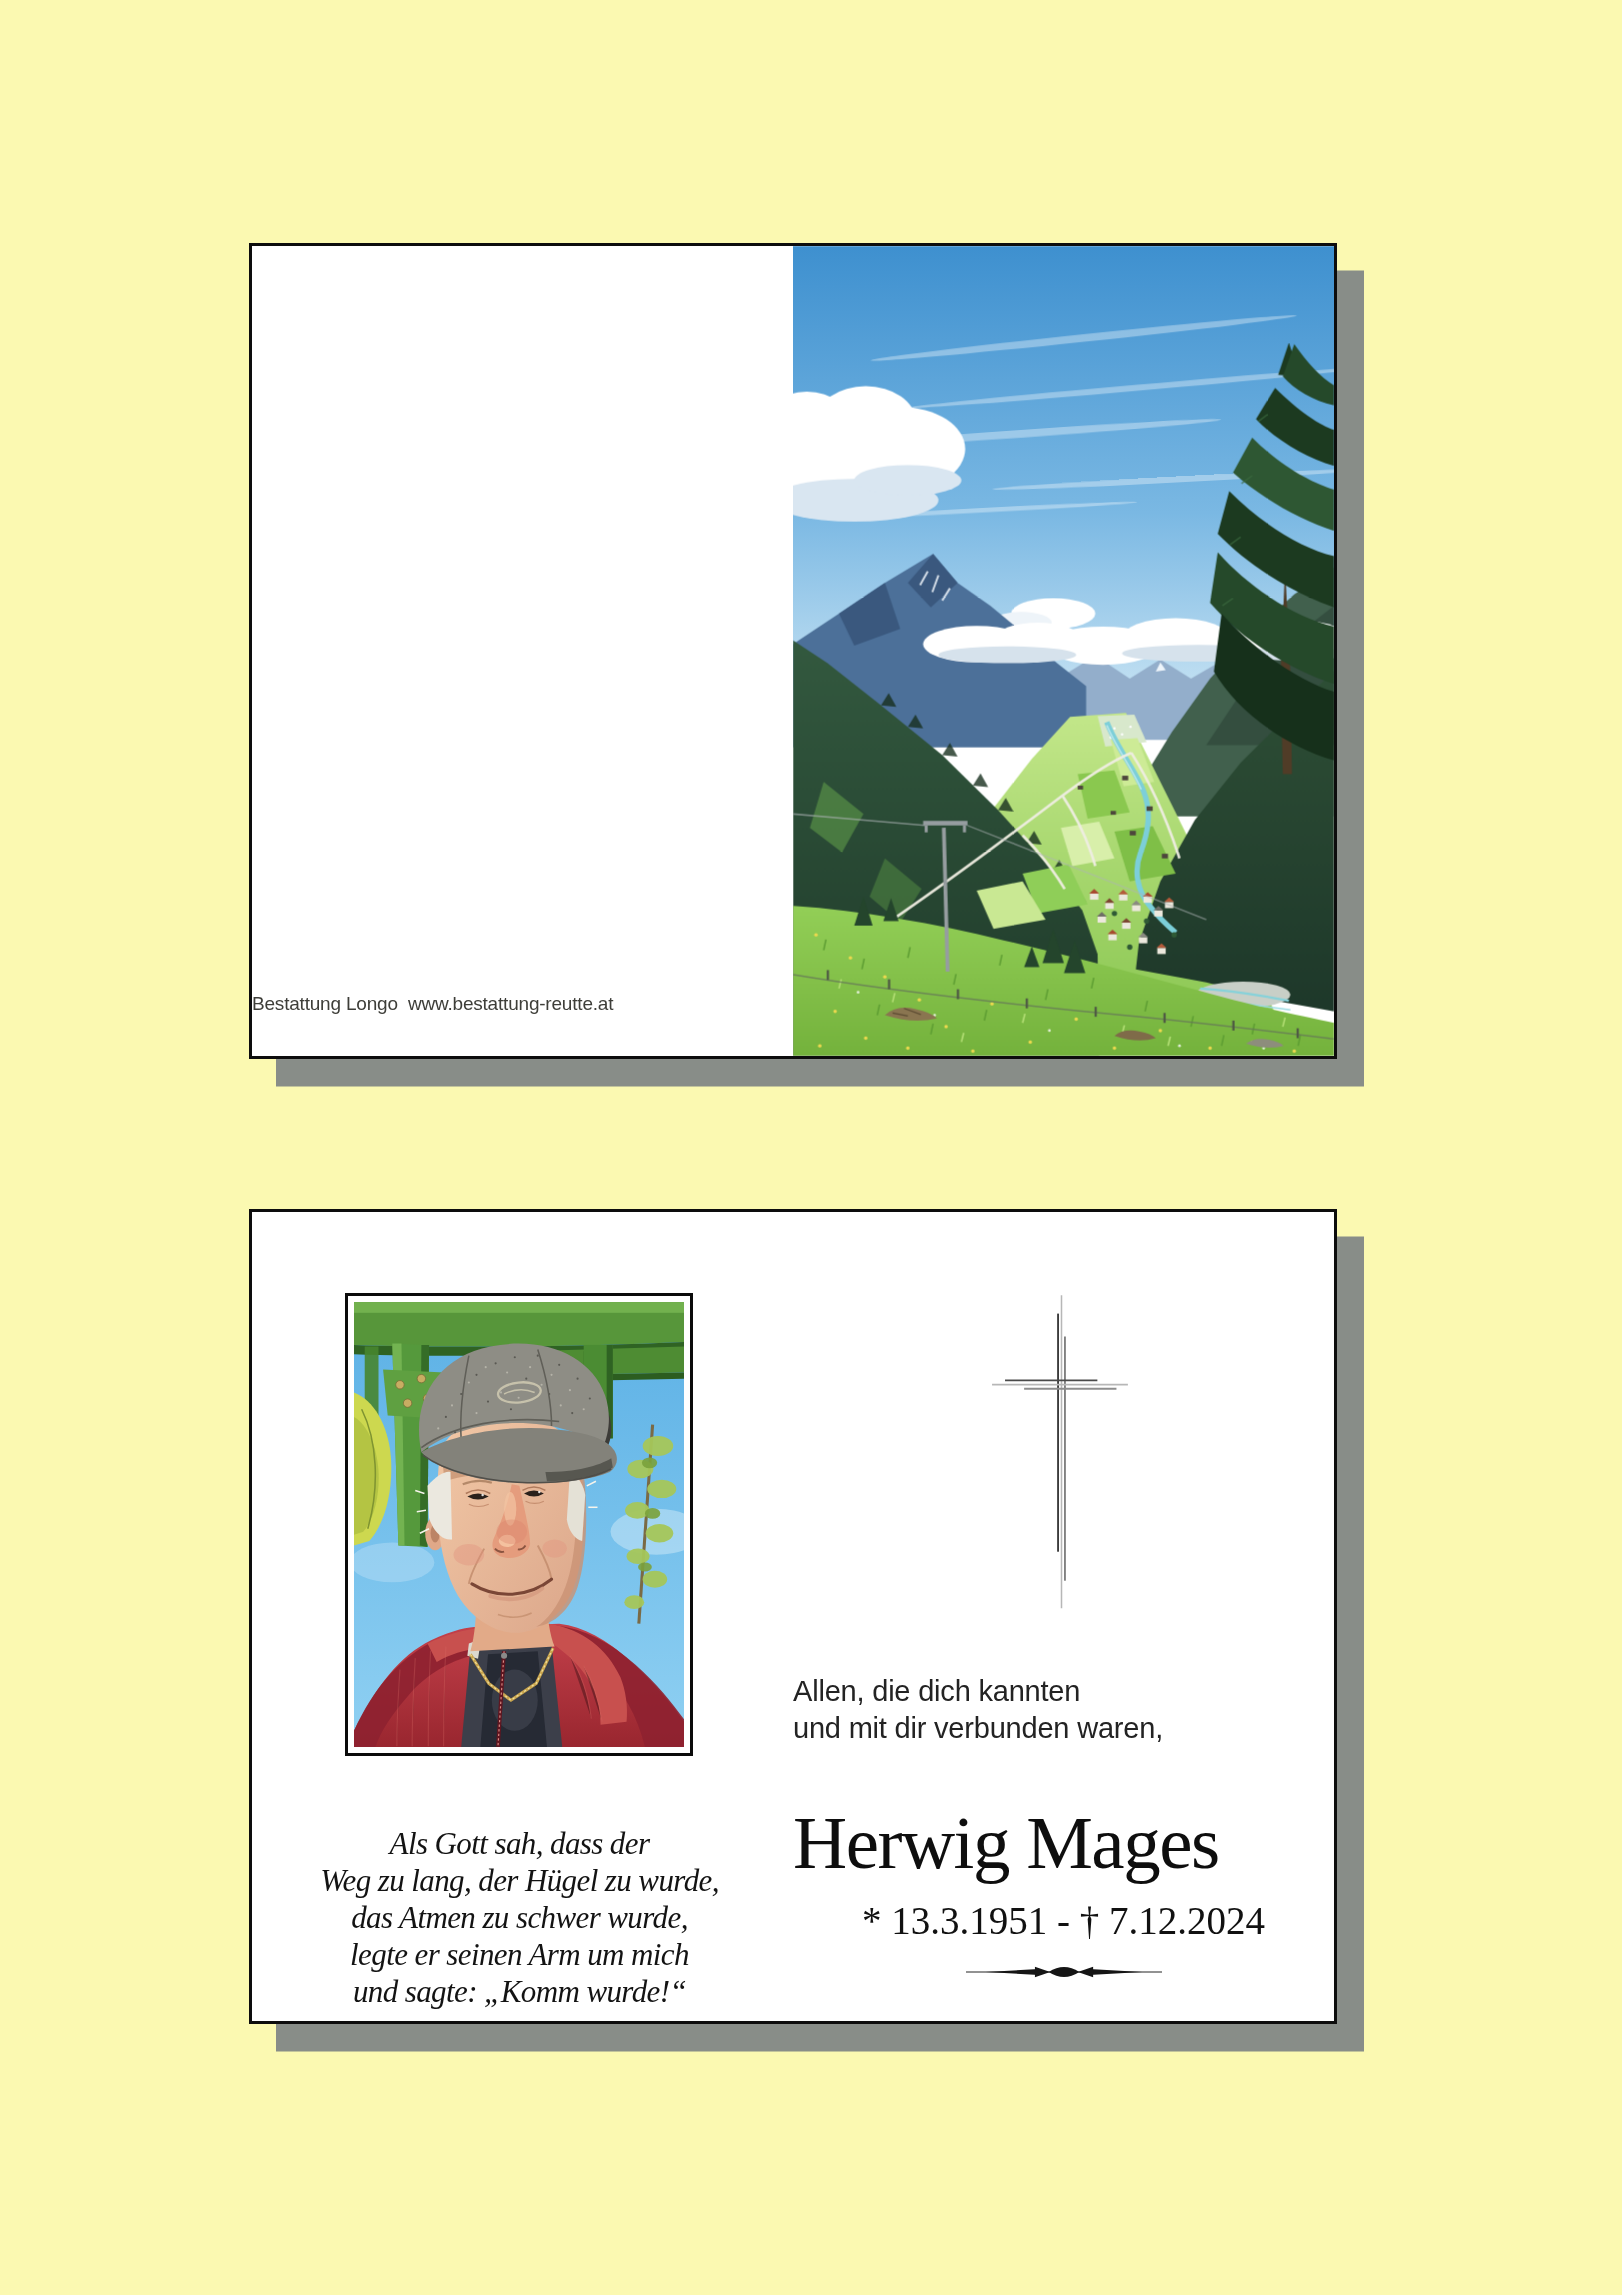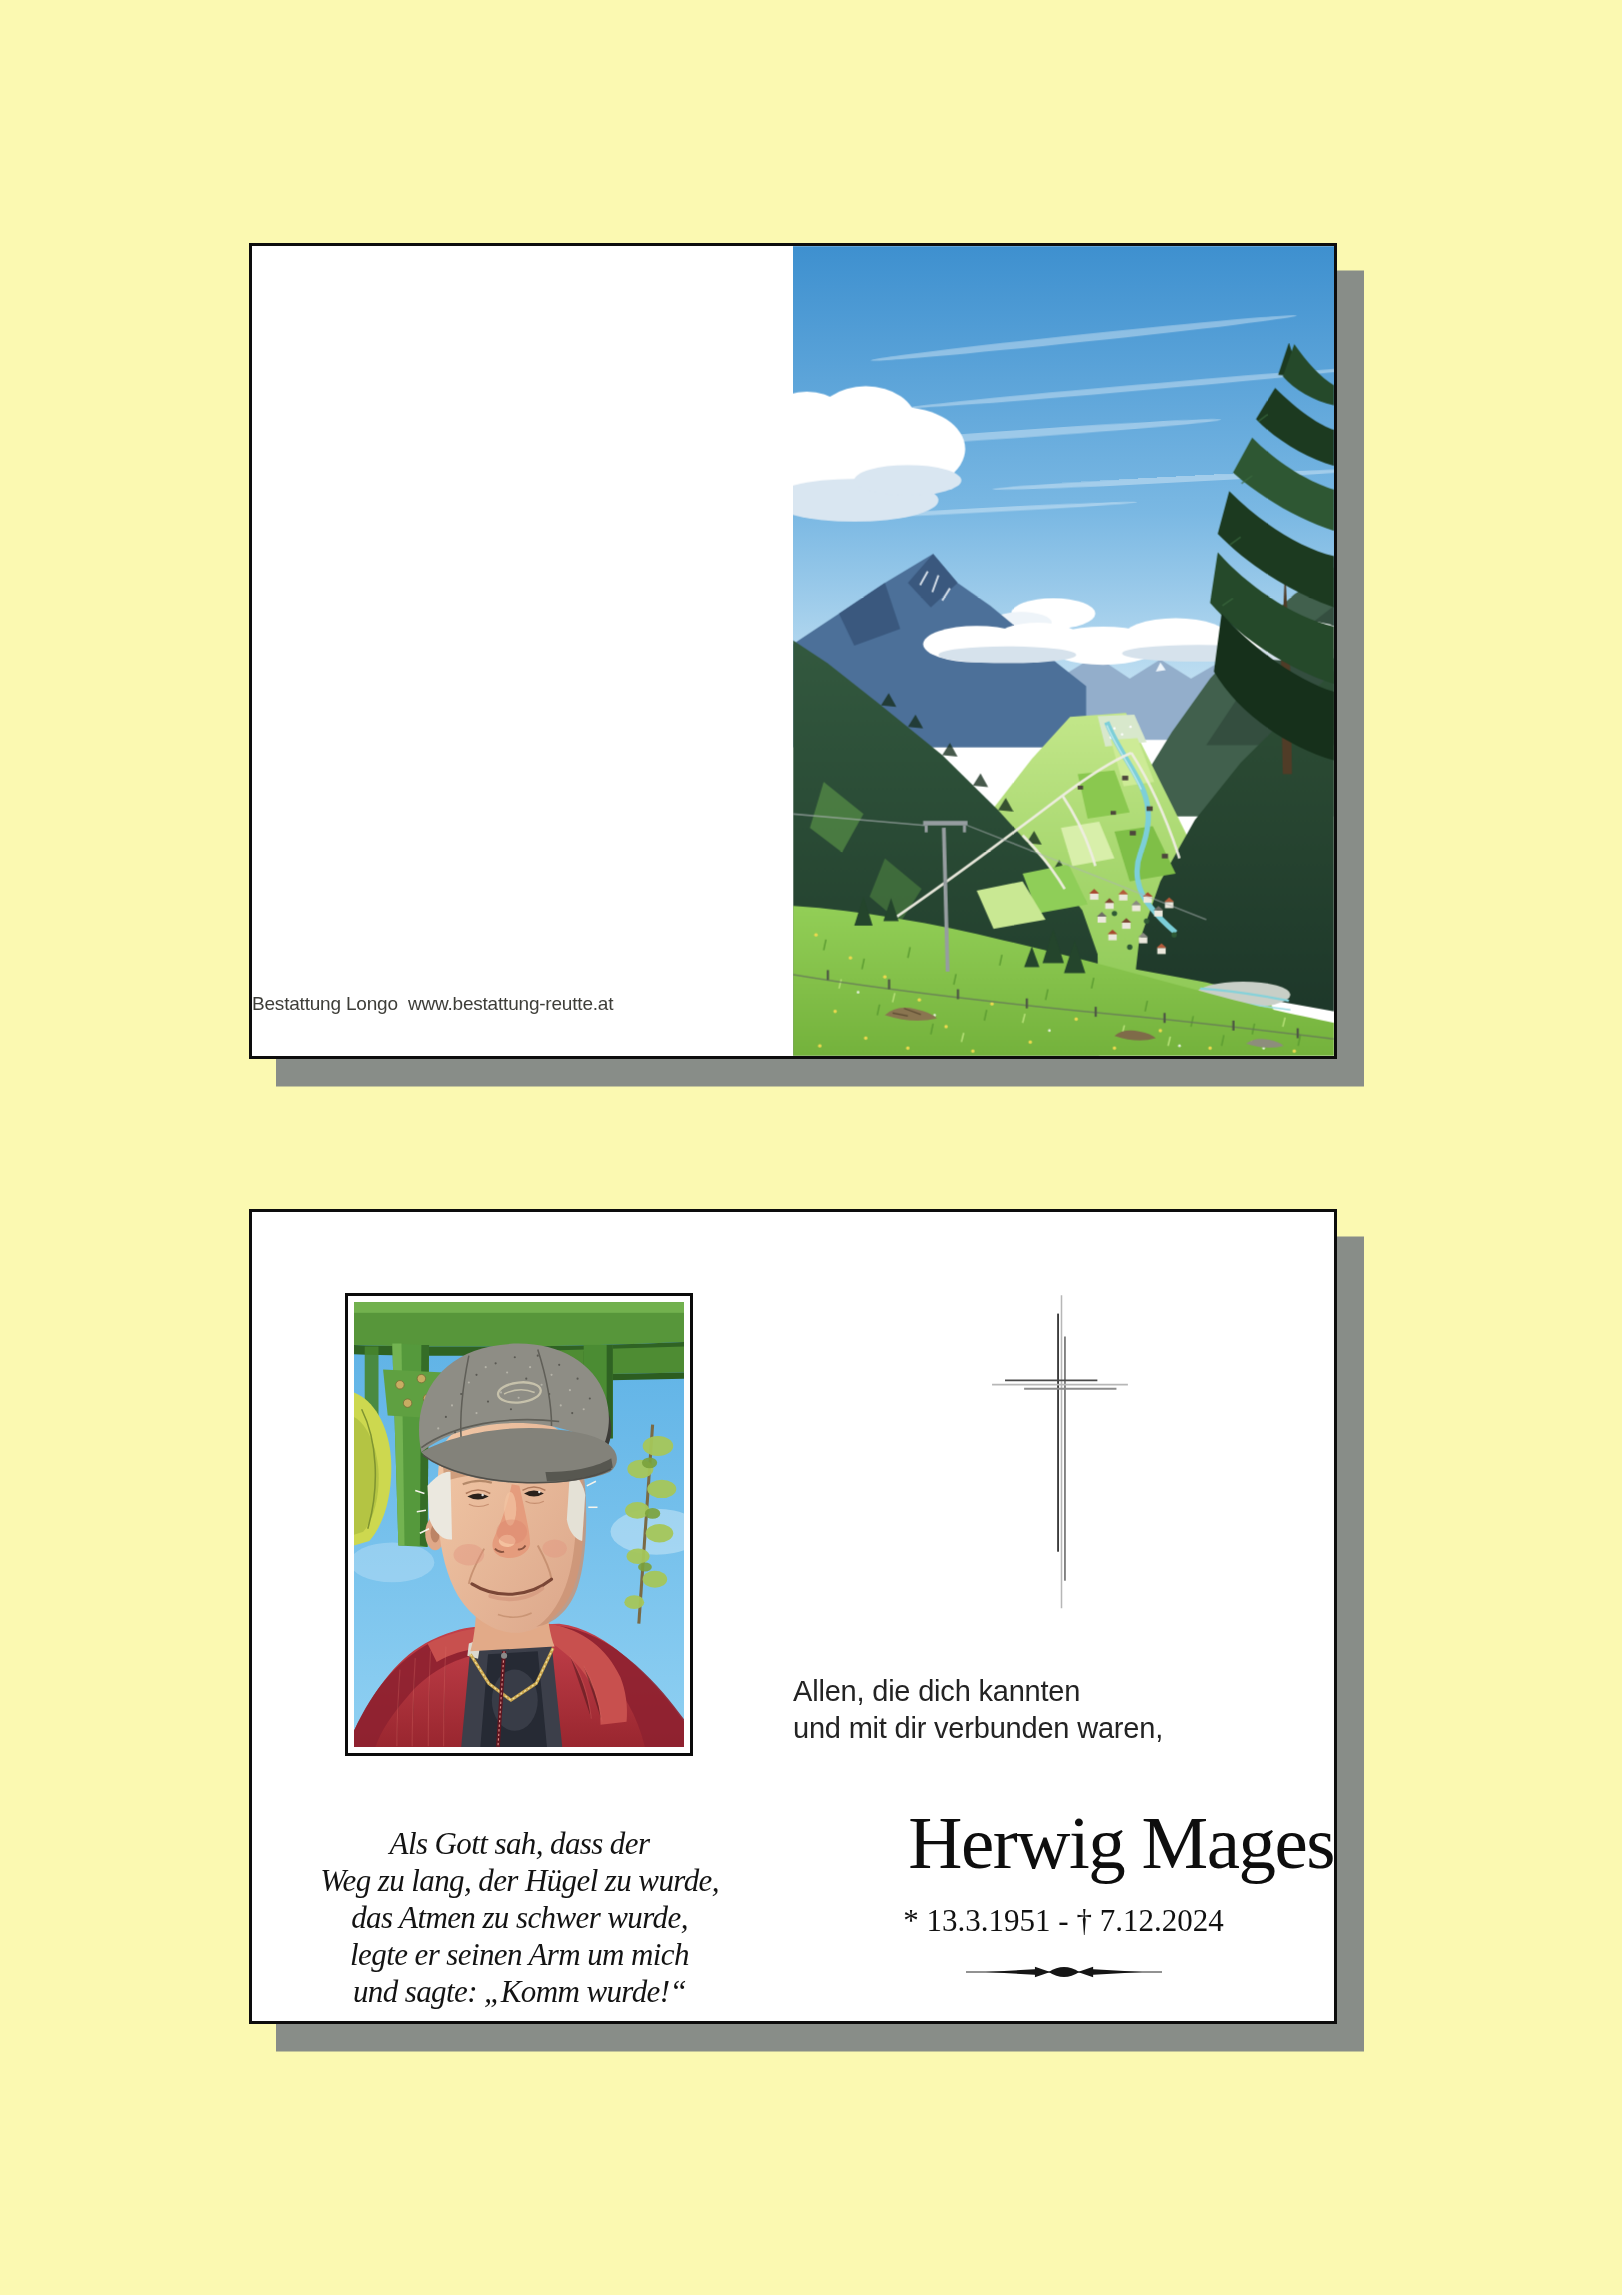--- a/index.html
+++ b/index.html
@@ -27,27 +27,27 @@
   .poem{
     position:absolute;left:22px;top:569px;width:491px;text-align:center;
     font-family:"Liberation Serif",serif;font-style:italic;
     font-size:31px;line-height:37px;letter-spacing:-0.6px;color:#131313;margin-top:44px;
   }
   .dedication{
     position:absolute;left:541px;top:461px;width:541px;text-align:left;
     font-size:29px;line-height:37px;letter-spacing:-0.2px;color:#232323;
   }
   .deceased-name{
-    position:absolute;left:541px;top:588px;width:541px;text-align:right;
+    position:absolute;left:541px;top:588px;width:541px;text-align:left;
     font-family:"Liberation Serif",serif;font-size:75px;line-height:86px;
     letter-spacing:-1.5px;color:#0e0e0e;
   }
   .life-dates{
     position:absolute;left:541px;top:686px;width:541px;text-align:center;
-    font-family:"Liberation Serif",serif;font-size:31px;line-height:46px;color:#111111;
+    font-family:"Liberation Serif",serif;font-size:39px;line-height:46px;color:#111111;
   }
   .cross-wrap{position:absolute;left:737px;top:83px;width:145px;height:315px;}
   .divider-wrap{position:absolute;left:714px;top:750px;width:196px;height:20px;}
 </style>
 </head>
 <body>
 
 <div class="card" id="card-outside">
 
   <div class="funeral-home">Bestattung Longo  www.bestattung-reutte.at</div>

